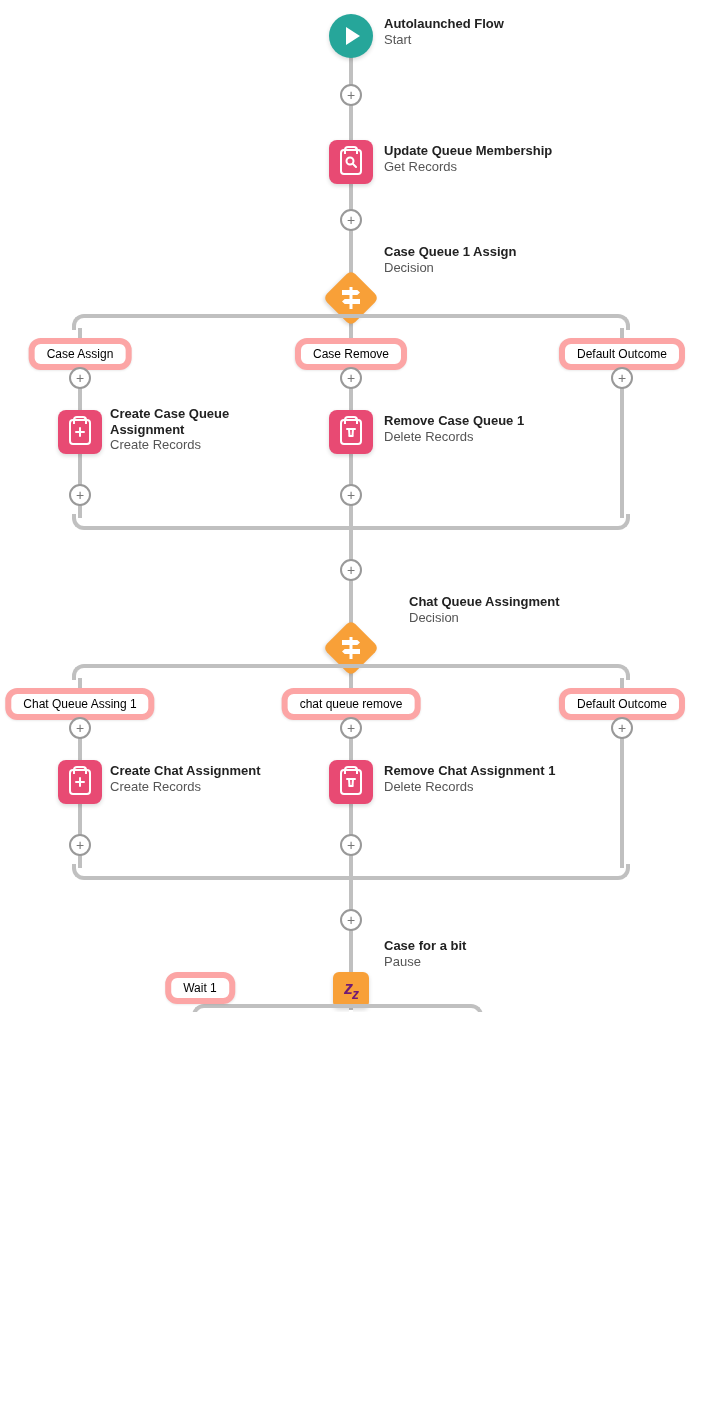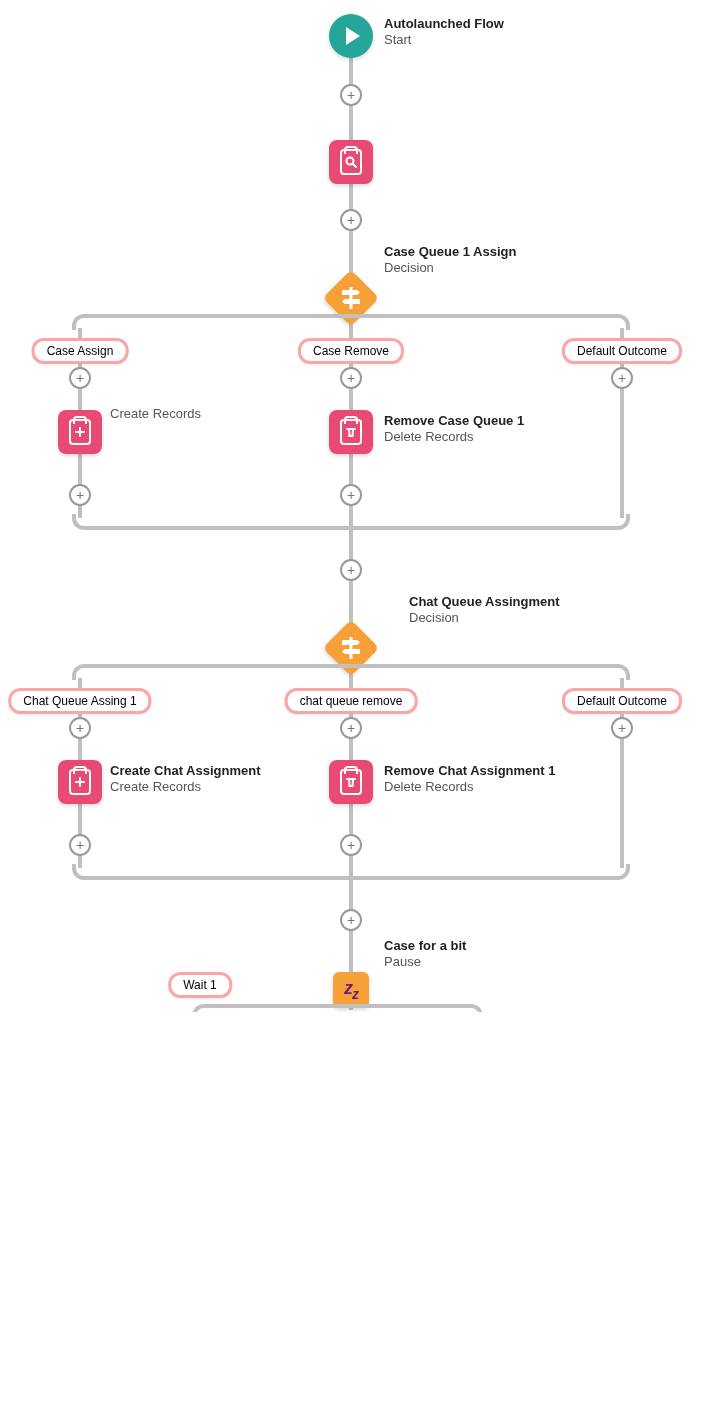--- a/index.html
+++ b/index.html
@@ -89,21 +89,21 @@
   }
   .label .title { font-weight: 700; color: var(--text); }
   .label .sub   { color: var(--text-sub); }
 
   .pill {
     position: absolute;
     transform: translateX(-50%);
     padding: 3px 12px;
     font-size: 12px;
     background: #fff;
-    border: 3px solid #fca5a5;
+    border: 6px solid #fca5a5;
     border-radius: 12px;
     white-space: nowrap;
     box-shadow: 0 1px 2px rgba(0,0,0,.08);
   }
 
   
   .clip {
     width: 22px; height: 26px;
     border: 2.5px solid #fff;
     border-radius: 4px;
@@ -169,20 +169,24 @@
   <div class="plus" style="left:351px; top:95px;"></div>
 
   <div class="node square pink" style="left:329px; top:140px;">
     <div class="clip search">
       <svg viewBox="0 0 12 12">
           <circle cx="5" cy="5" r="3.5"></circle>
           <line x1="8" y1="8" x2="11" y2="11"></line>
         </svg>
     </div>
   </div>
+  <div class="label" style="left:384px; top:143px;">
+    <div class="title">Update Queue Membership</div>
+    <div class="sub">Get Records</div>
+  </div>
   <div class="plus" style="left:351px; top:220px;"></div>
 
   <div class="label" style="left:384px; top:244px;">
     <div class="title">Case Queue 1 Assign</div>
     <div class="sub">Decision</div>
   </div>
   <div class="node diamond orange" style="left:331px; top:278px;">
     <div class="signpost">
         <div class="pole"></div>
       </div>
@@ -209,20 +213,21 @@
 
   <div class="node square pink" style="left:58px; top:410px;">
     <div class="clip plusg">
       <svg viewBox="0 0 12 12">
           <line x1="6" y1="2" x2="6" y2="10"></line>
           <line x1="2" y1="6" x2="10" y2="6"></line>
         </svg>
     </div>
   </div>
   <div class="label" style="left:110px; top:406px; max-width:150px;">
+    <div class="title">Create Case Queue Assignment</div>
     <div class="sub">Create Records</div>
   </div>
 
   <div class="node square pink" style="left:329px; top:410px;">
     <div class="clip trash">
       <svg viewBox="0 0 12 12">
           <line x1="2" y1="3" x2="10" y2="3"></line>
           <line x1="4" y1="3" x2="4.5" y2="10"></line>
           <line x1="8" y1="3" x2="7.5" y2="10"></line>
           <line x1="4.5" y1="10" x2="7.5" y2="10"></line>

